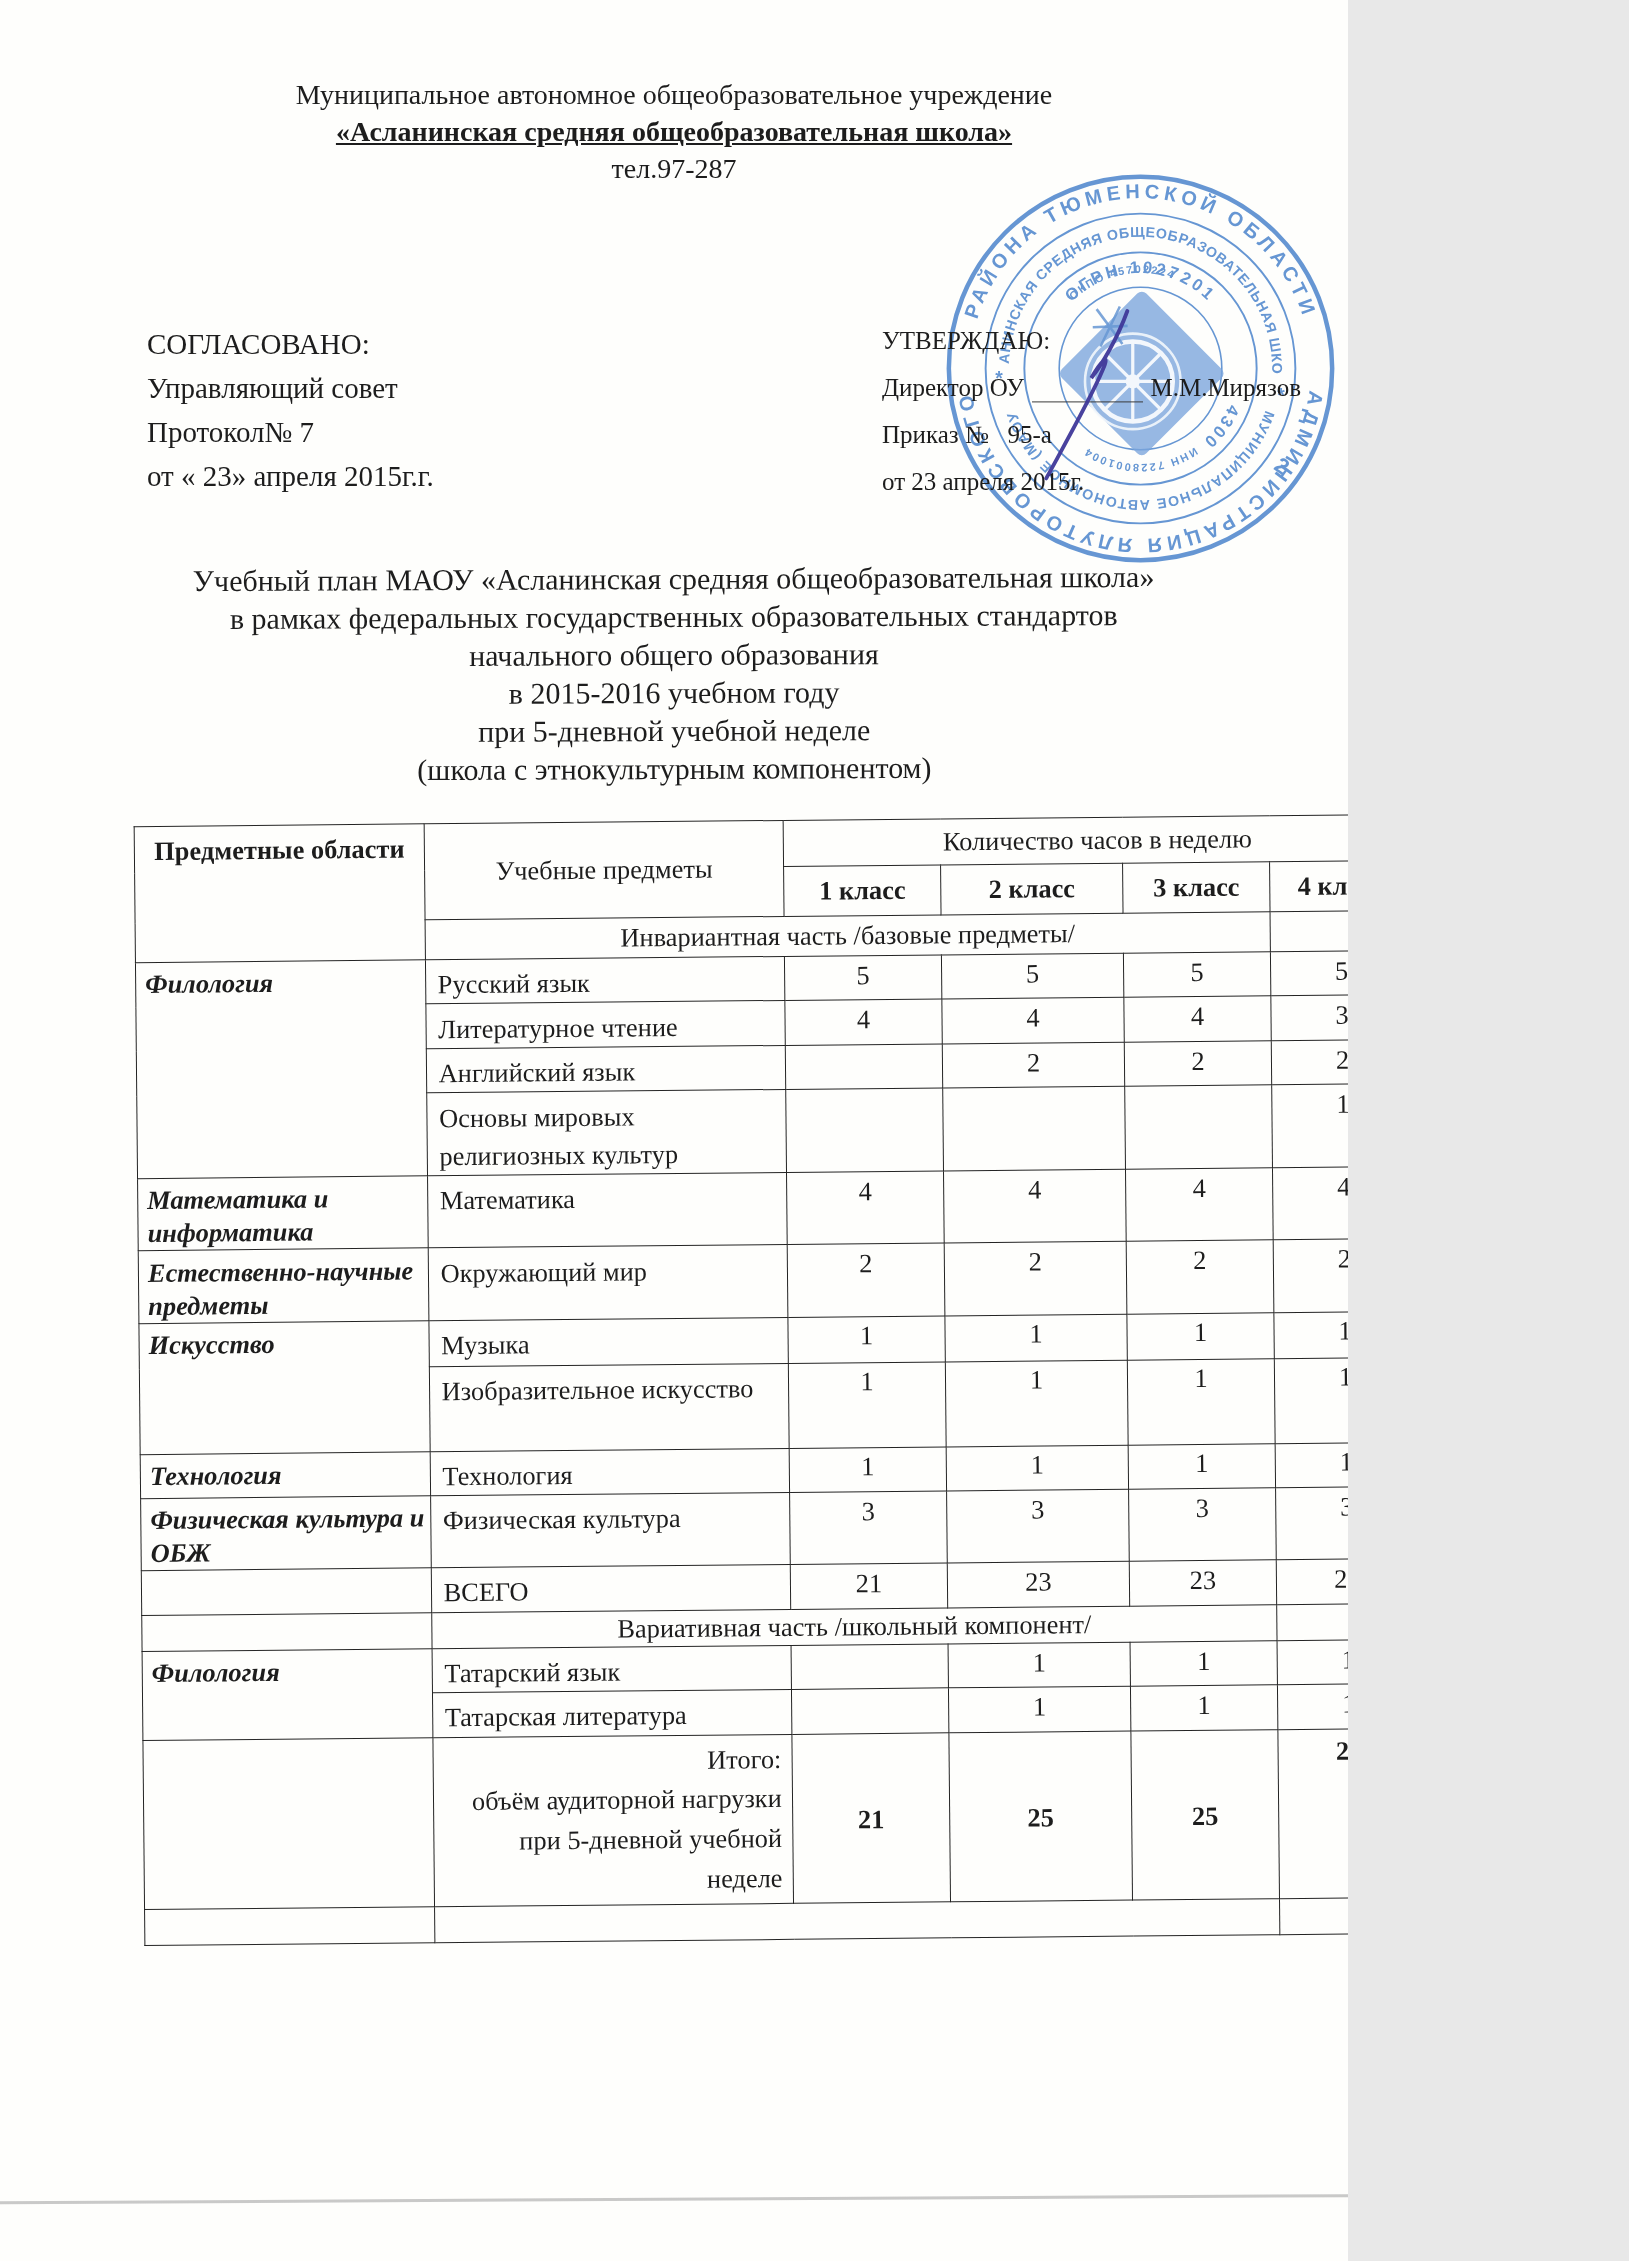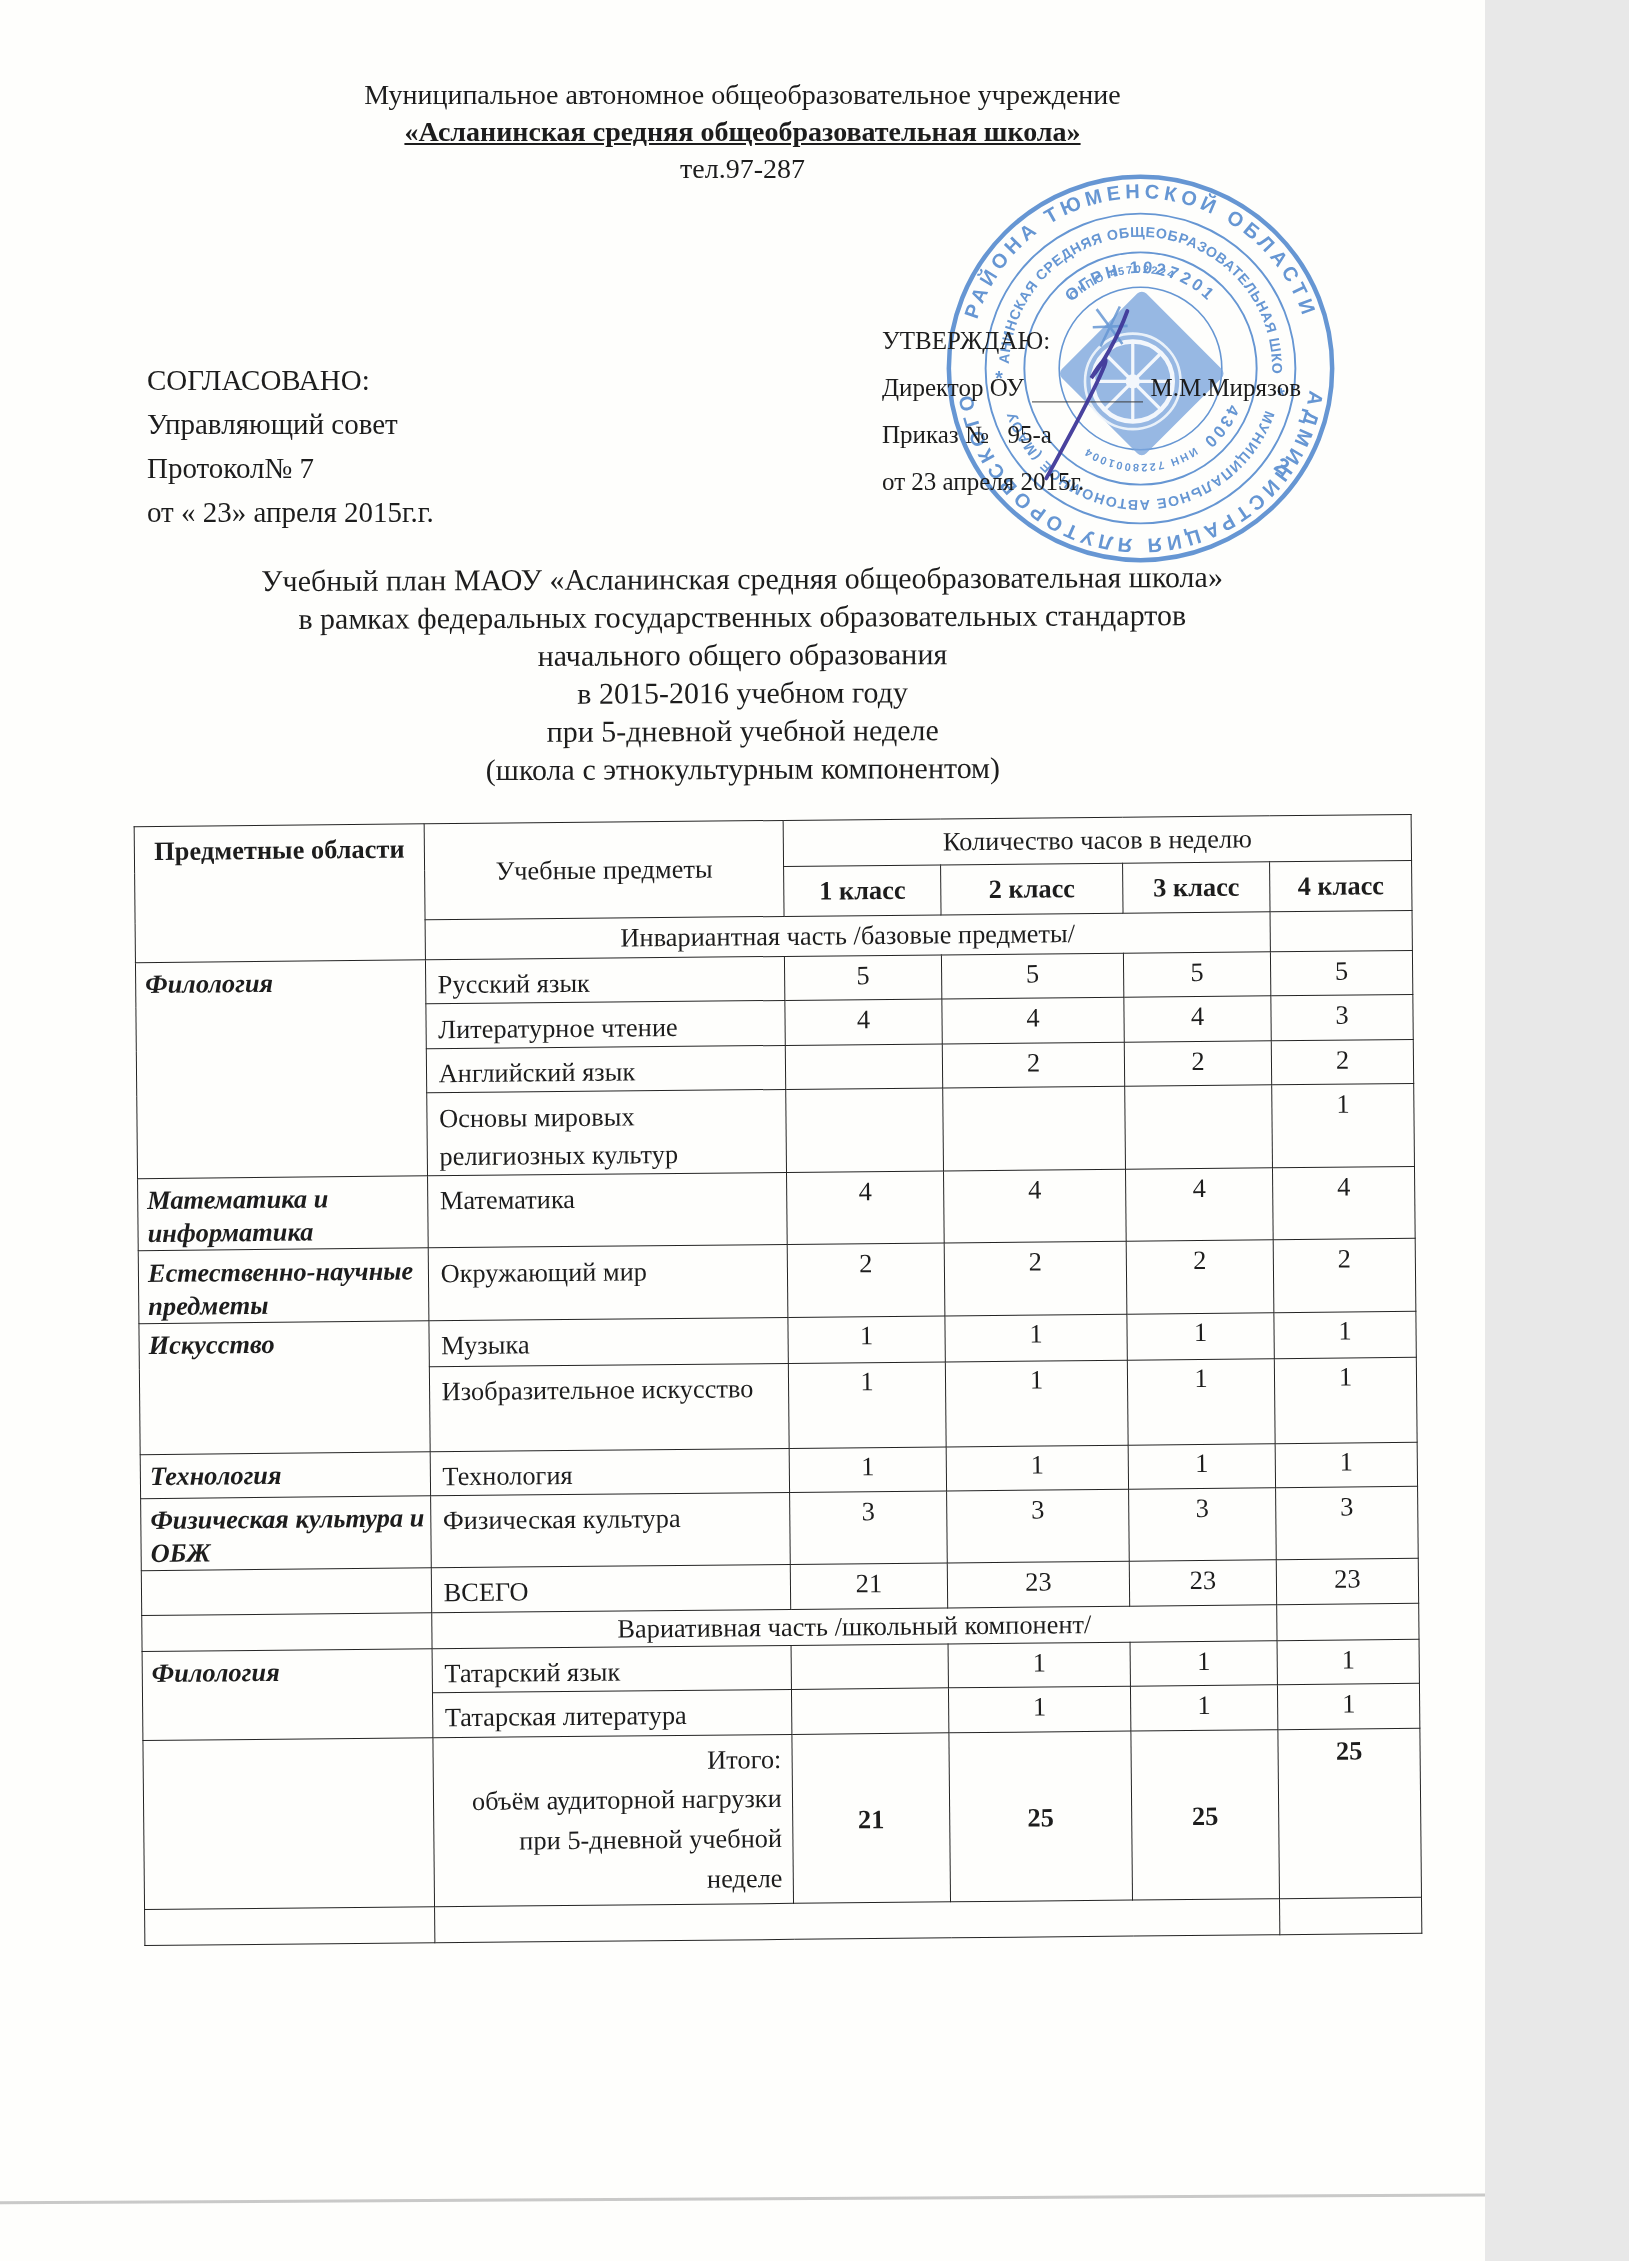--- a/index.html
+++ b/index.html
@@ -1,28 +1,28 @@
 <!DOCTYPE html>
 <html style="font-size:10.3px"><head>
 <meta charset="utf-8">
 <style>
   html,body{margin:0;padding:0;background:#e8e8e8;}
   .page{
     position:relative;
-    width:1485px;height:2261px;
+    width:1348px;height:2261px;
     background:#fefefc;
     overflow:hidden;
     font-family:"Liberation Serif","DejaVu Serif",serif;
     color:#1d1d1d;
   }
   
   .doc-header{position:absolute;top:76px;left:0;right:0;text-align:center;font-size:28px;line-height:37px;}
   .doc-header .l2{font-weight:bold;text-decoration:underline;}
   
-  .agreed{position:absolute;left:147px;top:322px;font-size:29px;line-height:44px;margin-top:36px;}
+  .agreed{position:absolute;left:147px;top:322px;font-size:29px;line-height:44px;}
   .approved{position:absolute;left:882px;top:317px;font-size:25px;line-height:47px;}
   .sig-line{display:inline-block;width:111px;border-bottom:1.9px solid #3a3a3a;transform:translateY(6.4px);margin:0 7.7px;}
   
   .stamp{position:absolute;left:934px;top:162px;opacity:.93;}
   .stamp text{font-family:"Liberation Sans","DejaVu Sans",sans-serif;font-weight:600;fill:#5b8fd0;}
   .signature{position:absolute;left:1019px;top:293px;}
   
   .main-title{position:absolute;top:560px;left:0;right:0;text-align:center;font-size:30px;line-height:38px;transform:rotate(-0.25deg);}
   
   .table-wrap{position:absolute;left:139px;top:820px;transform:rotate(-0.55deg);transform-origin:50% 50%;}

